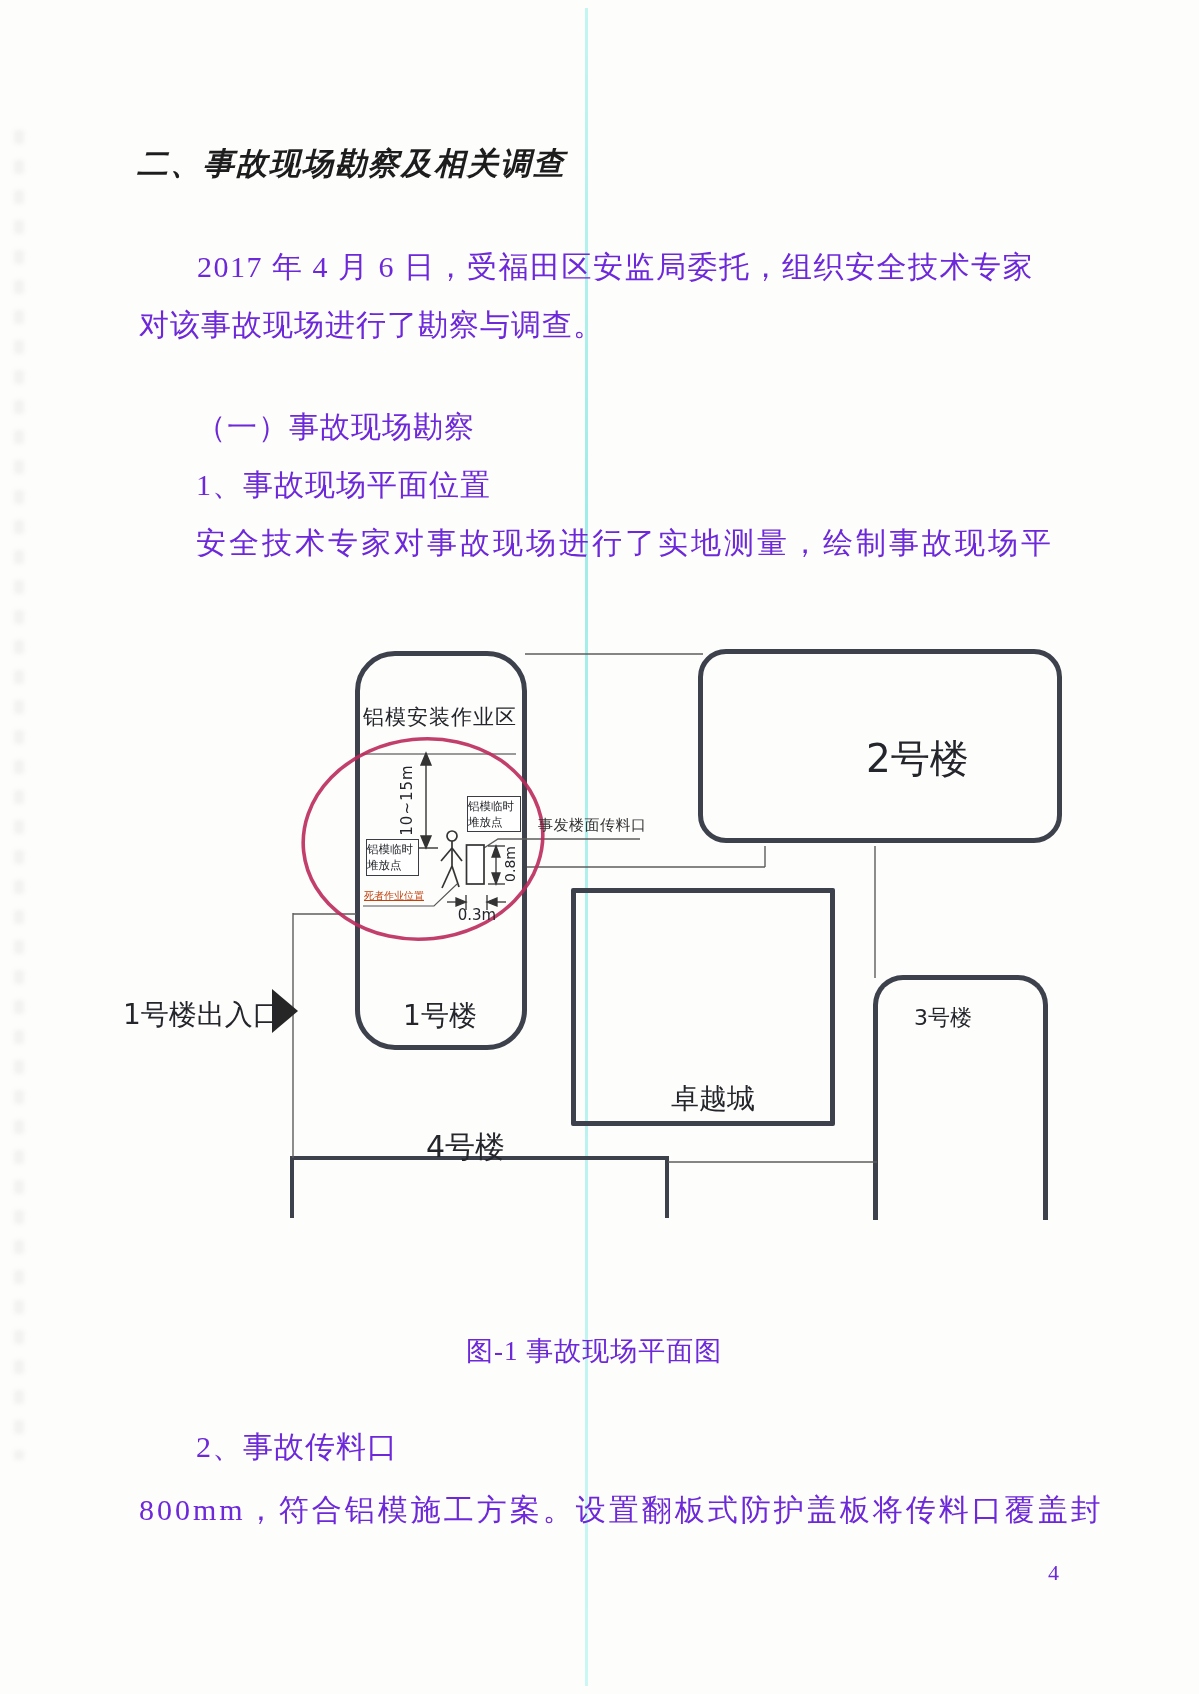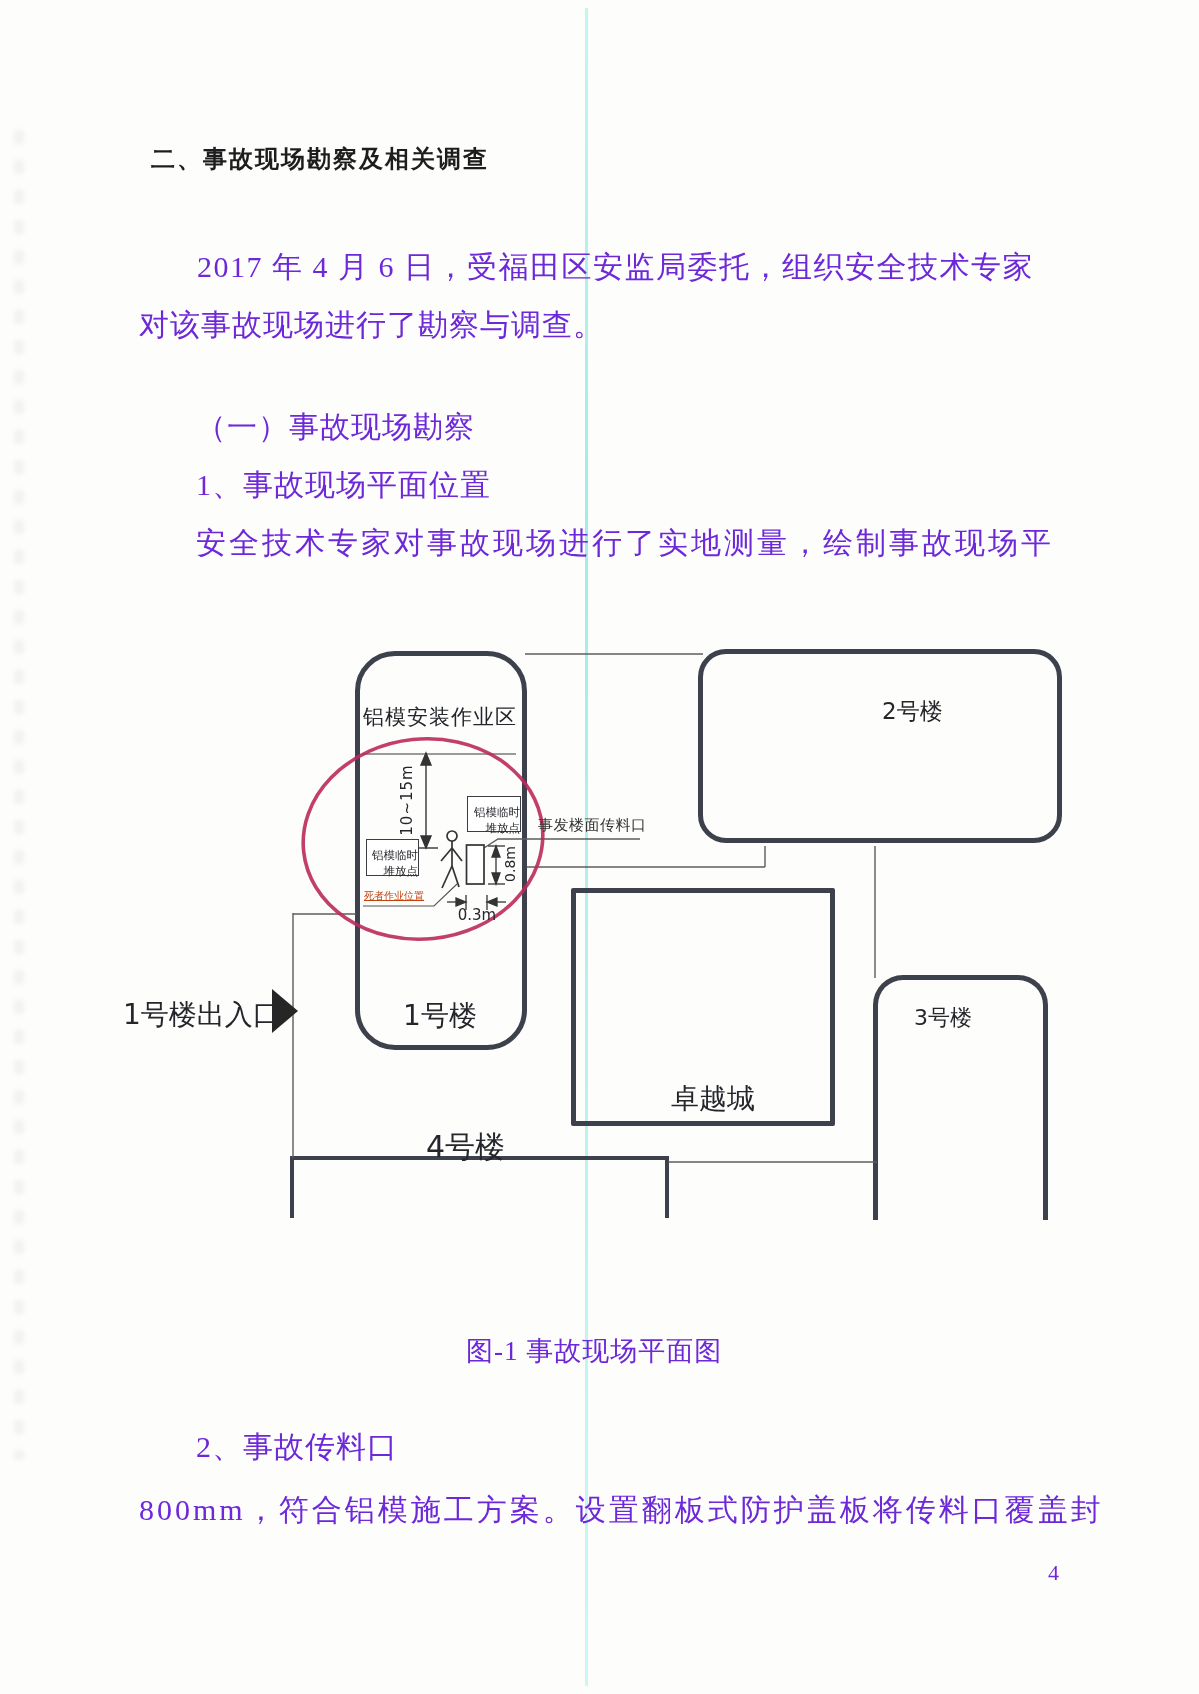--- a/index.html
+++ b/index.html
@@ -12,34 +12,34 @@
   .scan-cyan{position:absolute;left:585px;top:8px;width:3px;height:1678px;
              background:linear-gradient(#b9f4ef 0%,#8fe9e4 30%,#a9f0ec 60%,#c2f6f2 100%);opacity:.85;}
   .scan-ghost{position:absolute;left:14px;top:130px;width:10px;height:1330px;opacity:.10;
               background:repeating-linear-gradient(#9a9a9a 0 14px,transparent 14px 30px);filter:blur(2px);}
   
   .bld{position:absolute;border:5px solid #3c414b;background:transparent;box-sizing:border-box;}
   .lbl{position:absolute;white-space:nowrap;color:#24262b;}
   .ctr{text-align:center;}
   .stackbox{position:absolute;box-sizing:border-box;border:1.5px solid #3a3d44;background:#fff;
             font-family:"DejaVu Sans","Liberation Sans",sans-serif;font-size:11.5px;line-height:1.35;
-            color:#24262b;white-space:pre-line;text-align:right;padding-top:8px;}
+            color:#24262b;white-space:pre-line;text-align:left;padding-top:2px;}
   .rot{transform:translate(-50%,-50%) rotate(-90deg);transform-origin:center;}
   .ctrxy{transform:translate(-50%,-50%);}
   svg.overlay{position:absolute;left:0;top:0;pointer-events:none;}
 </style>
 </head>
 <body>
 
 <div class="page">
 
   <div class="scan-ghost"></div>
   <div class="scan-cyan"></div>
 
-  <div class="t sans bold" style="left:151px;top:146px;font-size:24px;letter-spacing:2px;">二、事故现场勘察及相关调查</div>
+  <div class="t sans bold" style="left:137px;top:146px;font-size:31px;letter-spacing:2px;font-style:italic;">二、事故现场勘察及相关调查</div>
 
   <div class="t" style="left:197px;top:250px;letter-spacing:1.5px;">2017 年 4 月 6 日，受福田区安监局委托，组织安全技术专家</div>
   <div class="t" style="left:139px;top:308px;letter-spacing:1px;">对该事故现场进行了勘察与调查。</div>
 
   <div class="t" style="left:196px;top:410px;letter-spacing:1px;">（一）事故现场勘察</div>
   <div class="t" style="left:196px;top:468px;letter-spacing:1px;">1、事故现场平面位置</div>
 
   <div class="t" style="left:196px;top:526px;letter-spacing:3px;">安全技术专家对事故现场进行了实地测量，绘制事故现场平</div>
 
   <div class="bld" style="left:355px;top:651px;width:172px;height:399px;border-radius:40px;"></div>
@@ -100,21 +100,21 @@
 
     <polyline points="363,906 434,906 457,884" stroke="#555" stroke-width="1.1" fill="none"></polyline>
 
     <polygon points="272,989 272,1033 298,1011" fill="#262626"></polygon>
 
     <ellipse cx="423" cy="839" rx="120" ry="100" transform="rotate(-6 423 839)" fill="none" stroke="#bb2a5c" stroke-width="3.6" opacity="0.9"></ellipse>
   </svg>
 
   <div class="lbl sans ctr" style="left:357px;top:703px;width:166px;font-size:21px;letter-spacing:1px;">铝模安装作业区</div>
   <div class="lbl sans ctr" style="left:357px;top:997px;width:166px;font-size:28px;">1号楼</div>
-  <div class="lbl sans" style="left:866px;top:696px;font-size:23px;margin-left:16px;">2号楼</div>
+  <div class="lbl sans" style="left:866px;top:732px;font-size:39px;">2号楼</div>
   <div class="lbl sans" style="left:914px;top:1003px;font-size:22px;">3号楼</div>
   <div class="lbl sans" style="left:426px;top:1115px;font-size:30px;margin-top:12px;">4号楼</div>
   <div class="lbl sans" style="left:671px;top:1080px;font-size:28px;">卓越城</div>
   <div class="lbl sans" style="left:123px;top:996px;font-size:28px;">1号楼出入口</div>
 
   <div class="lbl" style="left:538px;top:816px;font-size:15px;letter-spacing:0.5px;color:#333;">事发楼面传料口</div>
   <div class="lbl" style="left:364px;top:889px;font-size:10px;color:#c2410c;text-decoration:underline;">死者作业位置</div>
 
   <div class="stackbox" style="left:467px;top:796px;width:54px;height:36px;">铝模临时
 堆放点</div>

